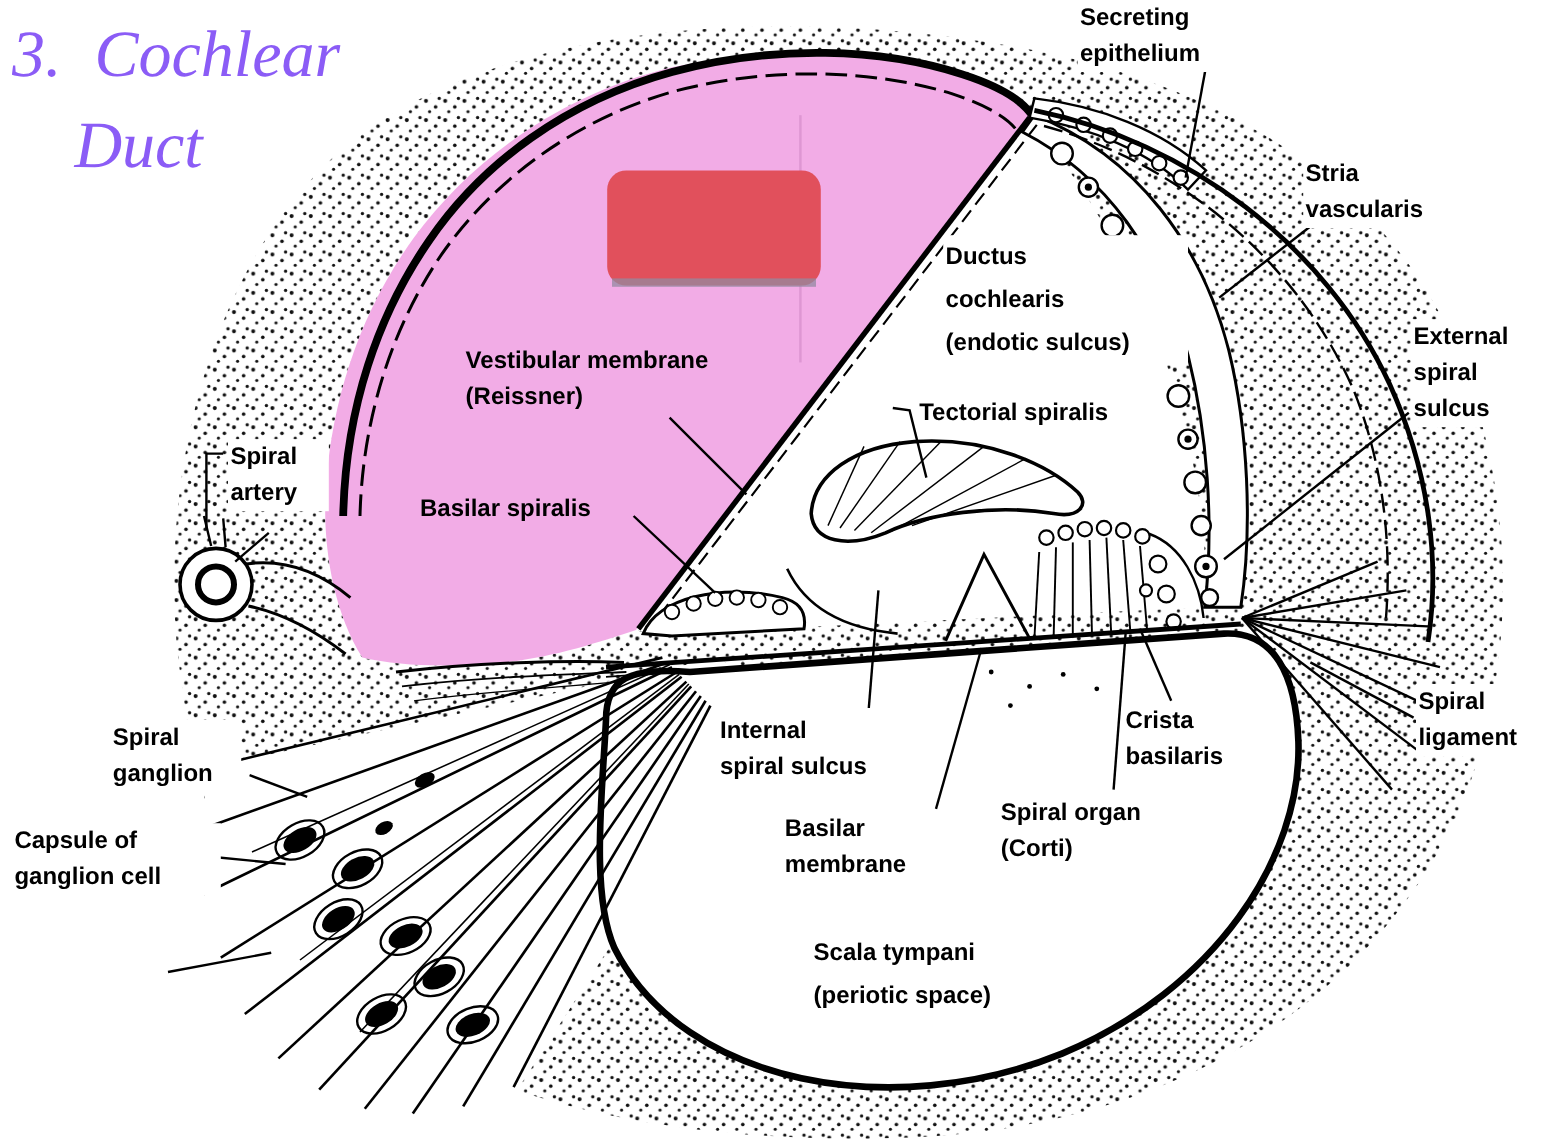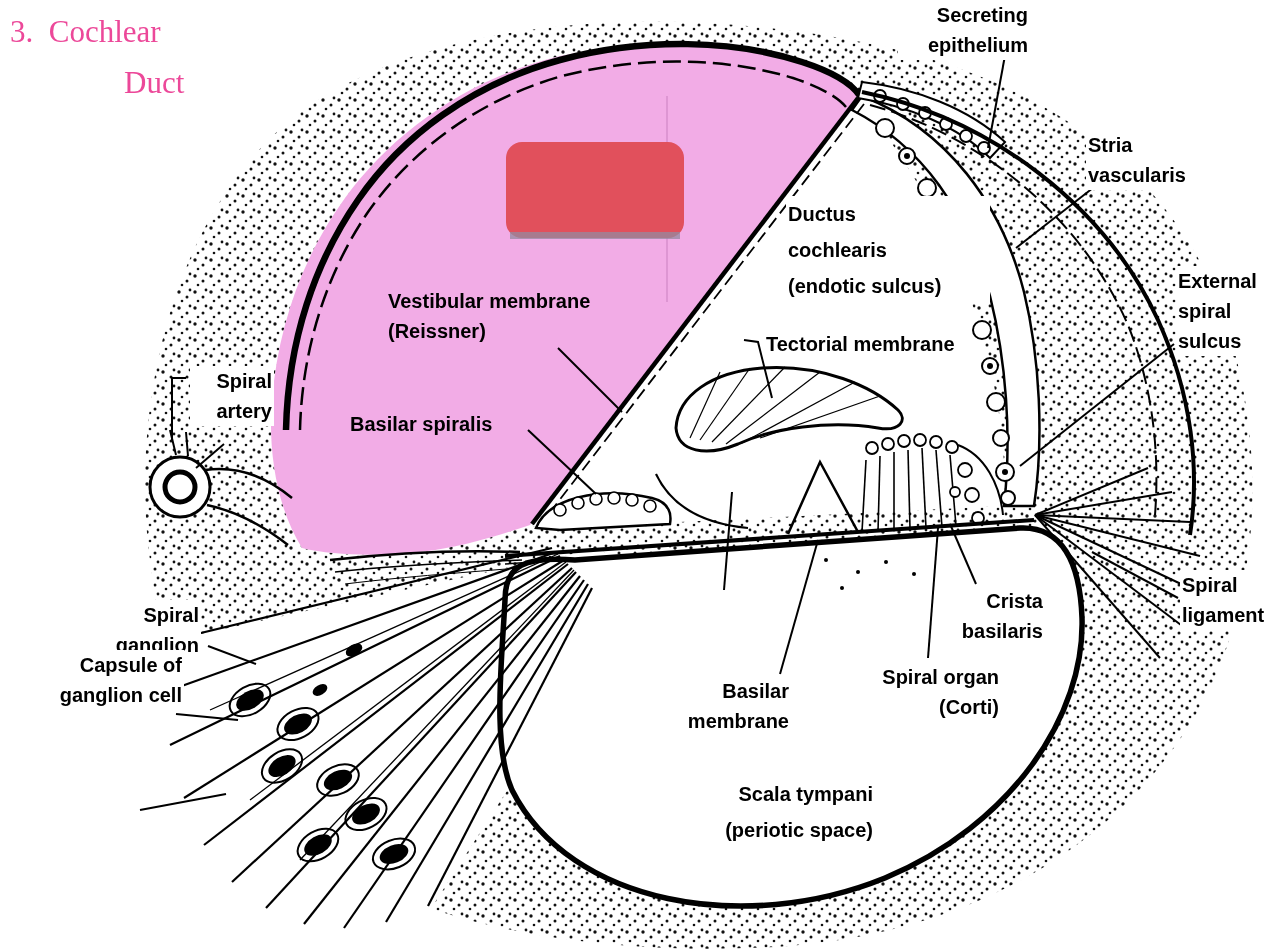--- a/index.html
+++ b/index.html
@@ -5,30 +5,30 @@
   html,body{margin:0;padding:0;background:#ffffff;}
   .stage{
     position:relative;width:1288px;height:950px;background:#ffffff;
     overflow:hidden;font-family:"Liberation Sans",sans-serif;
   }
   .stage > svg{position:absolute;left:0;top:0;}
   .label{
     position:absolute;font-size:20px;font-weight:600;color:#000;
     white-space:pre-line;line-height:1.5;background:#ffffff;padding:0 2px;
   }
-  .label.center{text-align:right;}
+  .label.center{text-align:left;}
   .label.on-pink{background:transparent;}
   .label.lh-lg{line-height:1.8;}
   .title{
-    position:absolute;left:10px;top:16px;color:#ec4899;
+    position:absolute;left:10px;top:16px;color:#8b5cf6;
     font-family:"Liberation Serif","DejaVu Serif",serif;
-    font-size:31px;line-height:1.05;background:transparent;
+    font-size:55px;line-height:1.05;background:transparent;font-style:italic;
   }
   .title .t1{white-space:pre;}
-  .title .t2{white-space:pre;margin-left:114px;margin-top:18px;}
+  .title .t2{white-space:pre;margin-left:52px;margin-top:18px;}
 </style>
 </head>
 <body>
 
 <div class="stage">
 
   <svg width="1288" height="950" viewBox="0 0 1288 950">
     <defs>
       <pattern id="stipple" width="16" height="16" patternUnits="userSpaceOnUse">
         <circle cx="3" cy="4" r="1.7" fill="#111"></circle>
@@ -291,37 +291,39 @@
 vascularis</div>
 
   <div class="label" style="left:1176px;top:266px;width:100px">External
 spiral
 sulcus</div>
 
   <div class="label lh-lg" style="left:786px;top:196px;width:200px">Ductus
 cochlearis
 (endotic sulcus)</div>
 
-  <div class="label" style="left:764px;top:329px">Tectorial membrane</div>
+  <div class="label" style="left:764px;top:329px">Tectorial spiralis</div>
 
   <div class="label on-pink" style="left:386px;top:286px">Vestibular membrane
 (Reissner)</div>
 
   <div class="label on-pink" style="left:348px;top:409px">Basilar spiralis</div>
 
   <div class="label center" style="left:190px;top:366px;width:80px">Spiral
 artery</div>
 
   <div class="label center" style="left:92px;top:600px;width:105px">Spiral
 ganglion</div>
 
-  <div class="label center" style="left:10px;top:650px;width:170px">Capsule of
+  <div class="label center" style="left:10px;top:686px;width:170px">Capsule of
 ganglion cell</div>
 
 
+  <div class="label center" style="left:598px;top:594px;width:160px">Internal
+spiral sulcus</div>
 
   <div class="label center" style="left:652px;top:676px;width:135px">Basilar
 membrane</div>
 
   <div class="label center" style="left:832px;top:662px;width:165px">Spiral organ
 (Corti)</div>
 
   <div class="label center" style="left:936px;top:586px;width:105px">Crista
 basilaris</div>
 

